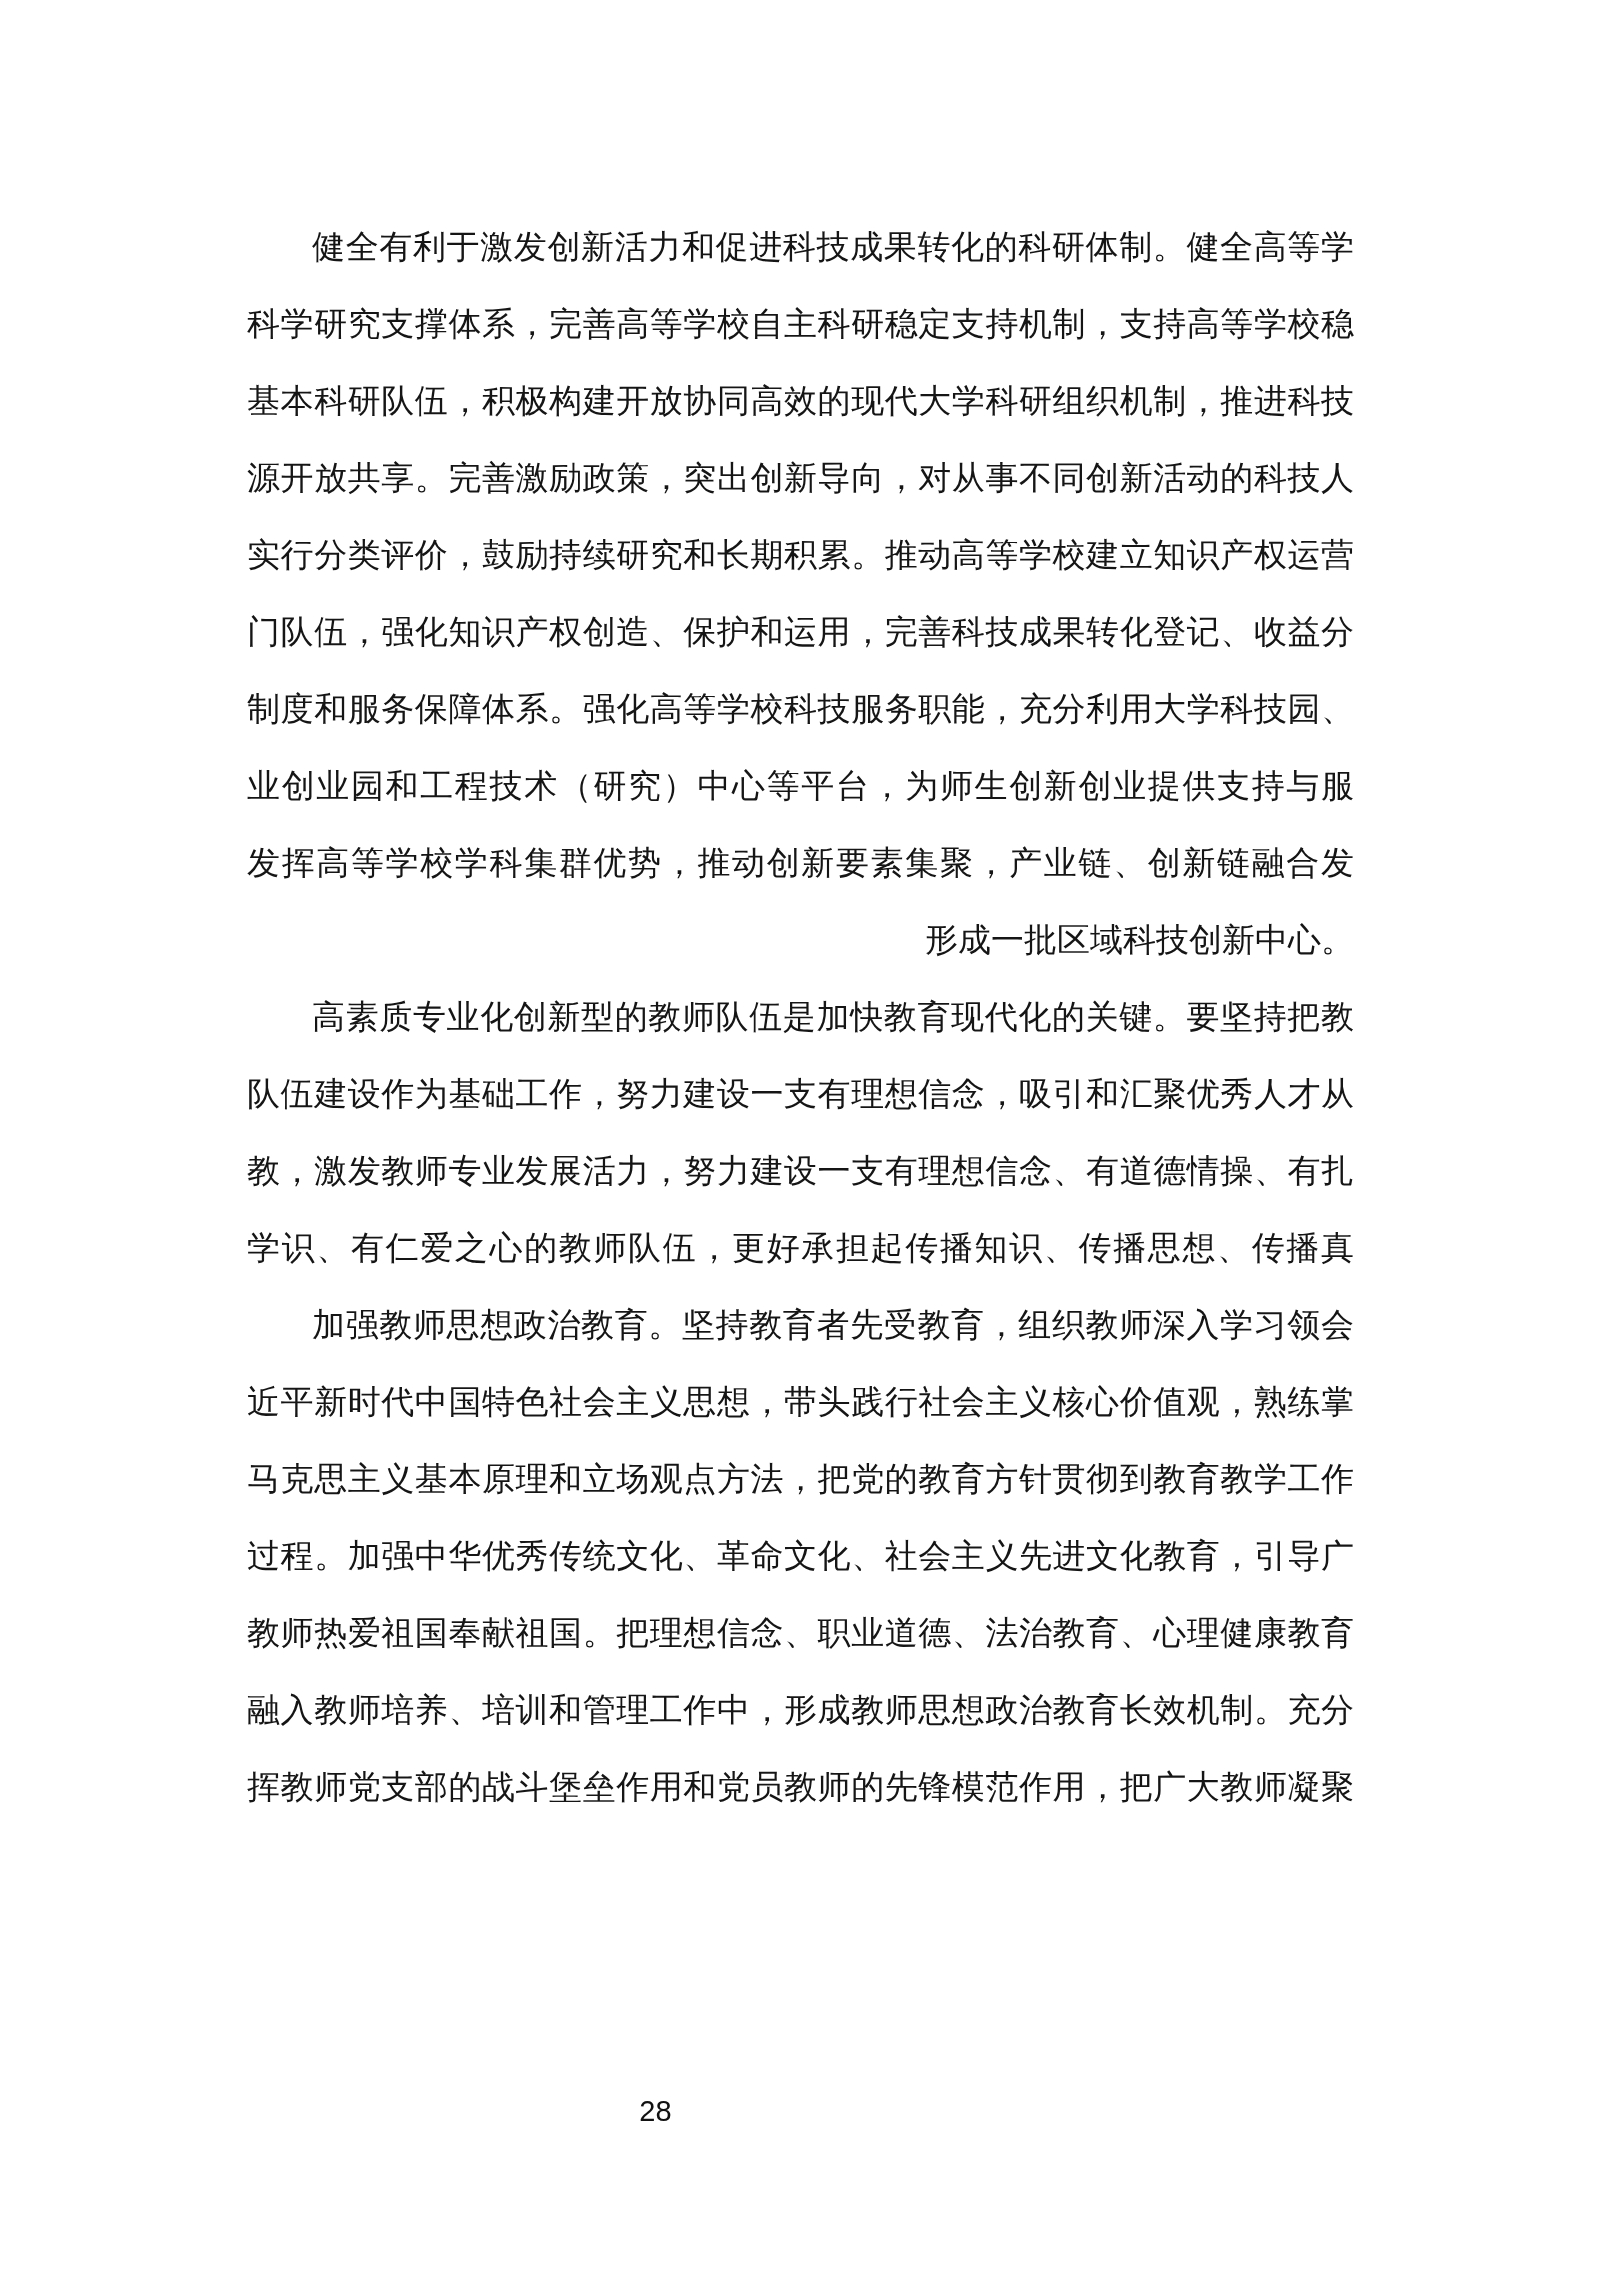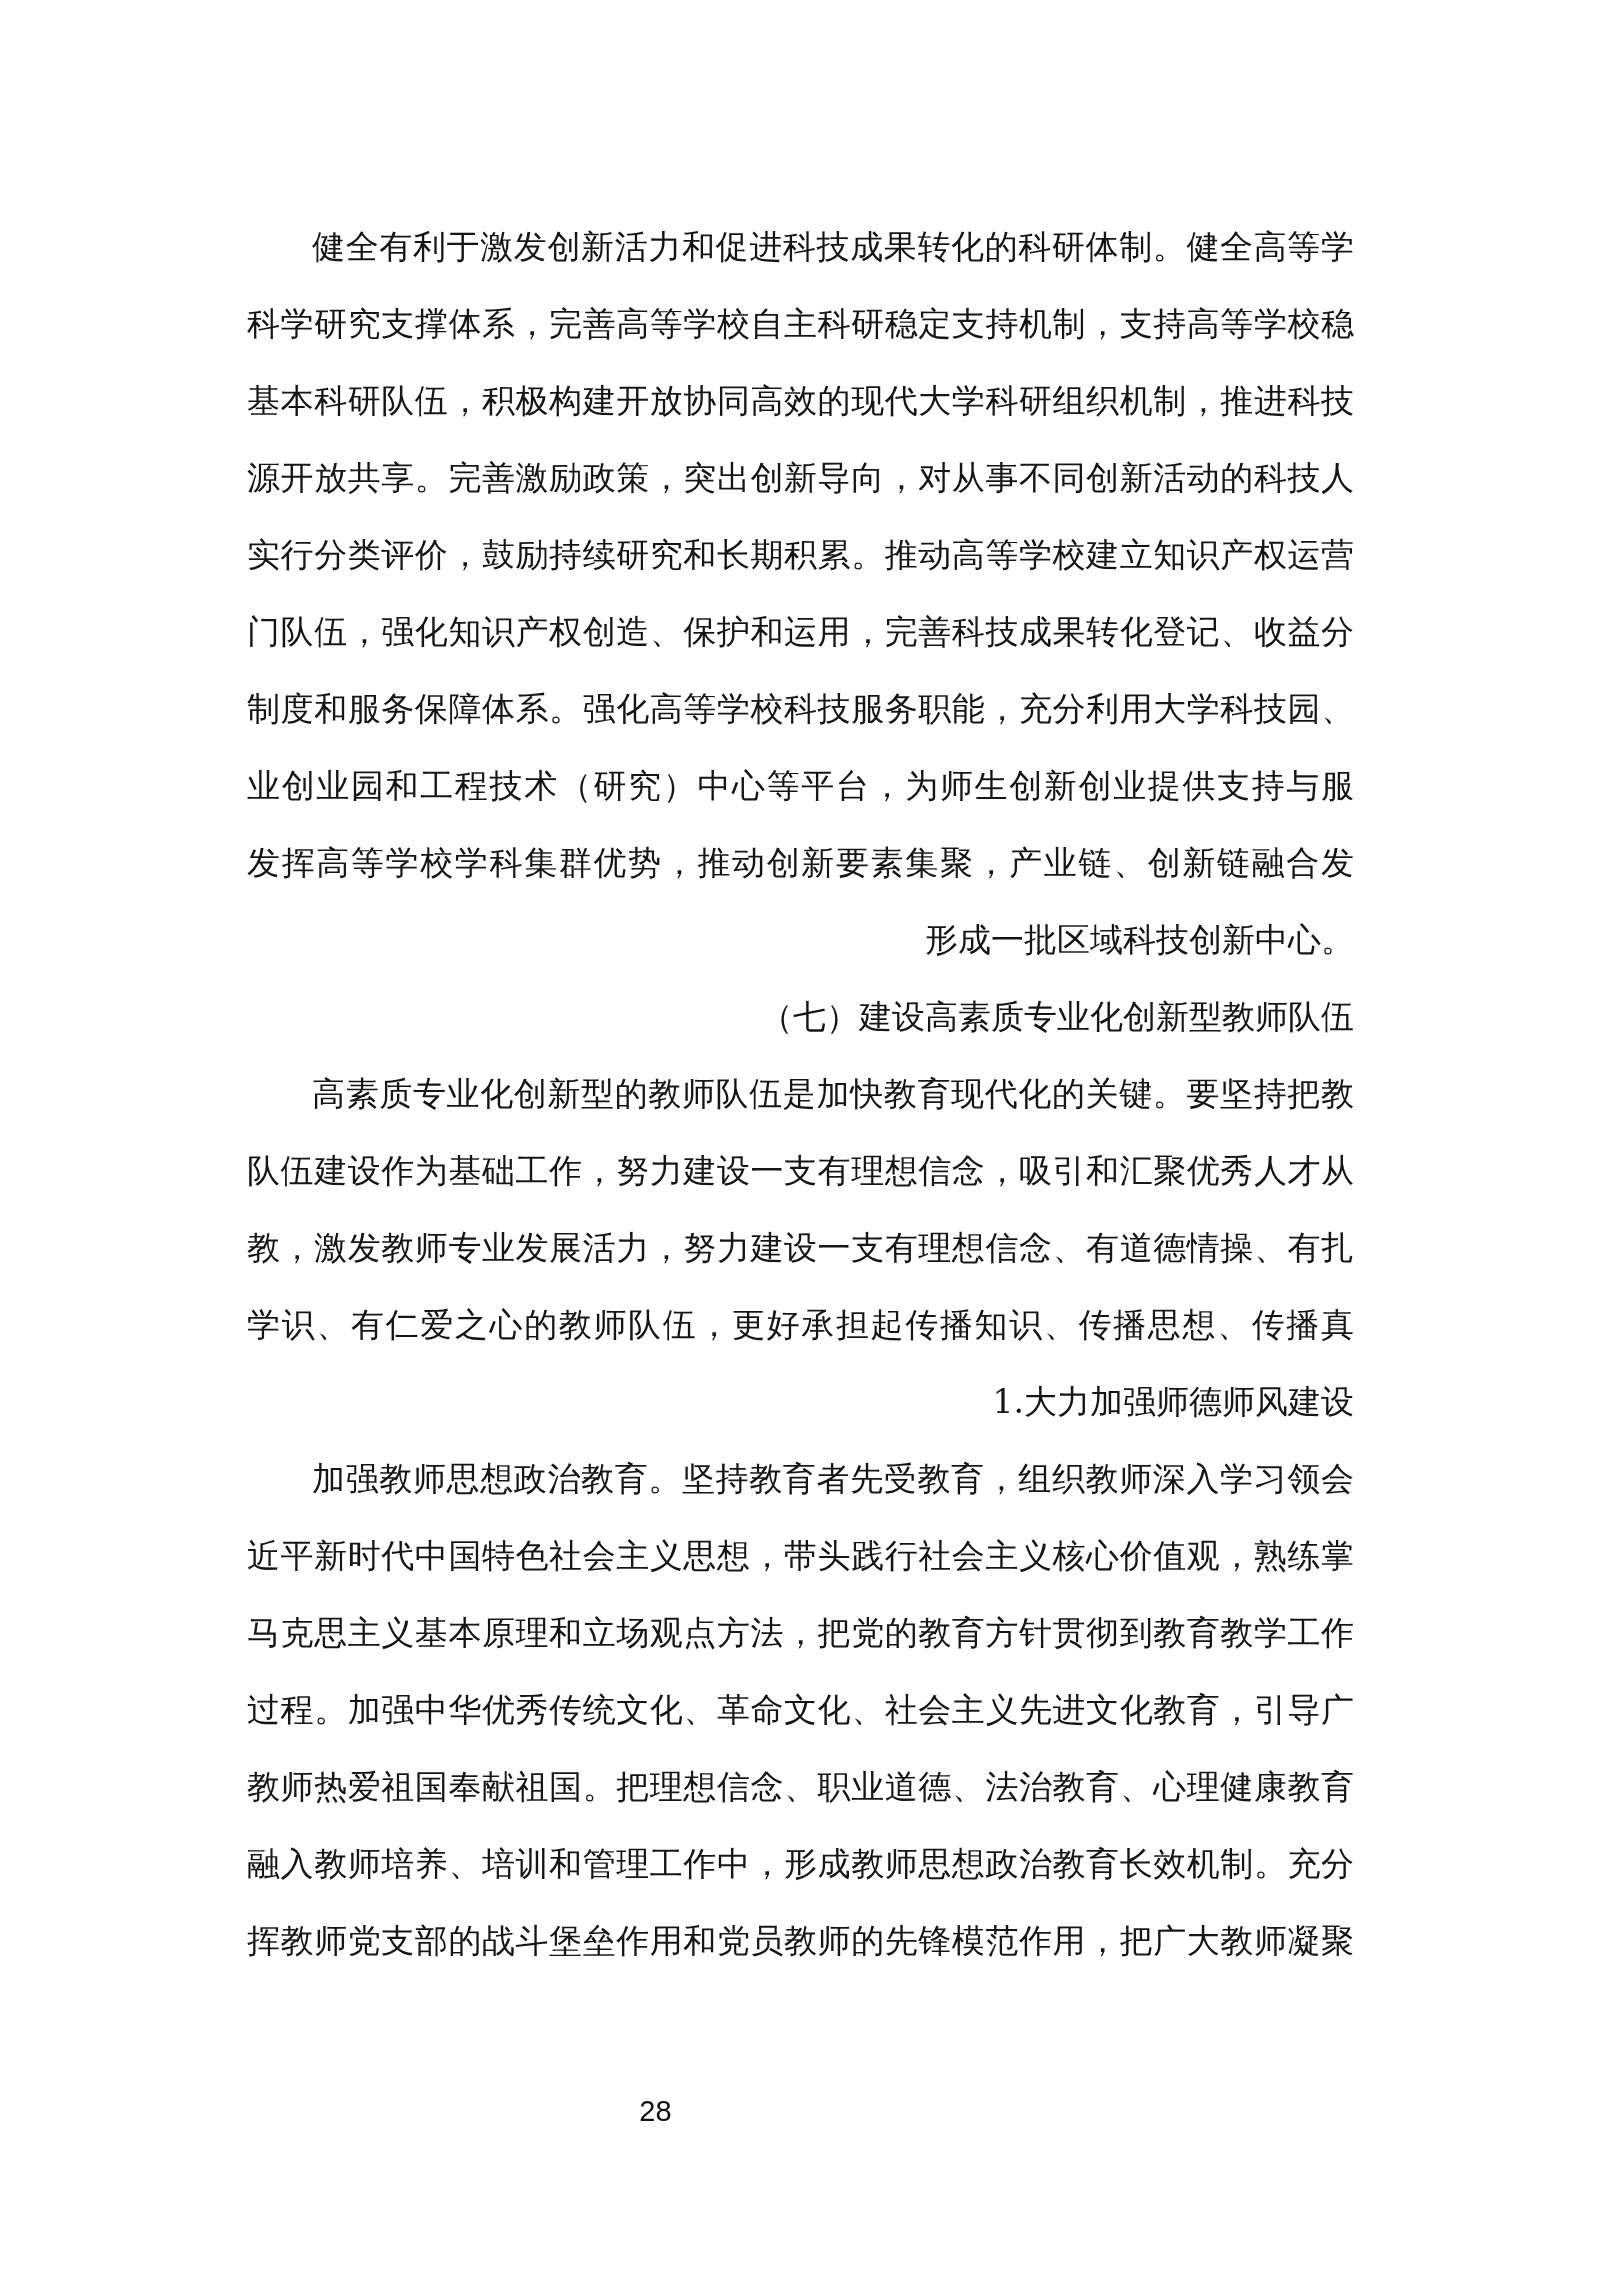--- a/index.html
+++ b/index.html
@@ -60,26 +60,24 @@
       <div class="line justify indent">健全有利于激发创新活力和促进科技成果转化的科研体制。健全高等学校</div>
       <div class="line justify">科学研究支撑体系，完善高等学校自主科研稳定支持机制，支持高等学校稳定</div>
       <div class="line justify">基本科研队伍，积极构建开放协同高效的现代大学科研组织机制，推进科技资</div>
       <div class="line justify">源开放共享。完善激励政策，突出创新导向，对从事不同创新活动的科技人员</div>
       <div class="line justify">实行分类评价，鼓励持续研究和长期积累。推动高等学校建立知识产权运营专</div>
       <div class="line justify">门队伍，强化知识产权创造、保护和运用，完善科技成果转化登记、收益分配</div>
       <div class="line justify">制度和服务保障体系。强化高等学校科技服务职能，充分利用大学科技园、产</div>
       <div class="line justify">业创业园和工程技术（研究）中心等平台，为师生创新创业提供支持与服务。</div>
       <div class="line justify">发挥高等学校学科集群优势，推动创新要素集聚，产业链、创新链融合发展，</div>
       <div class="line left">形成一批区域科技创新中心。</div>
-      <div class="line left indent">（七）建设高素质专业化创新型教师队伍</div>
       <div class="line justify indent">高素质专业化创新型的教师队伍是加快教育现代化的关键。要坚持把教师</div>
       <div class="line justify">队伍建设作为基础工作，努力建设一支有理想信念，吸引和汇聚优秀人才从</div>
       <div class="line justify">教，激发教师专业发展活力，努力建设一支有理想信念、有道德情操、有扎实</div>
       <div class="line justify">学识、有仁爱之心的教师队伍，更好承担起传播知识、传播思想、传播真理，</div>
-      <div class="line left indent">1.大力加强师德师风建设</div>
       <div class="line justify indent">加强教师思想政治教育。坚持教育者先受教育，组织教师深入学习领会习</div>
       <div class="line justify">近平新时代中国特色社会主义思想，带头践行社会主义核心价值观，熟练掌握</div>
       <div class="line justify">马克思主义基本原理和立场观点方法，把党的教育方针贯彻到教育教学工作全</div>
       <div class="line justify">过程。加强中华优秀传统文化、革命文化、社会主义先进文化教育，引导广大</div>
       <div class="line justify">教师热爱祖国奉献祖国。把理想信念、职业道德、法治教育、心理健康教育等</div>
       <div class="line justify">融入教师培养、培训和管理工作中，形成教师思想政治教育长效机制。充分发</div>
       <div class="line justify">挥教师党支部的战斗堡垒作用和党员教师的先锋模范作用，把广大教师凝聚在</div>
     </div>
   <div class="page-number">28</div>
 </div>

